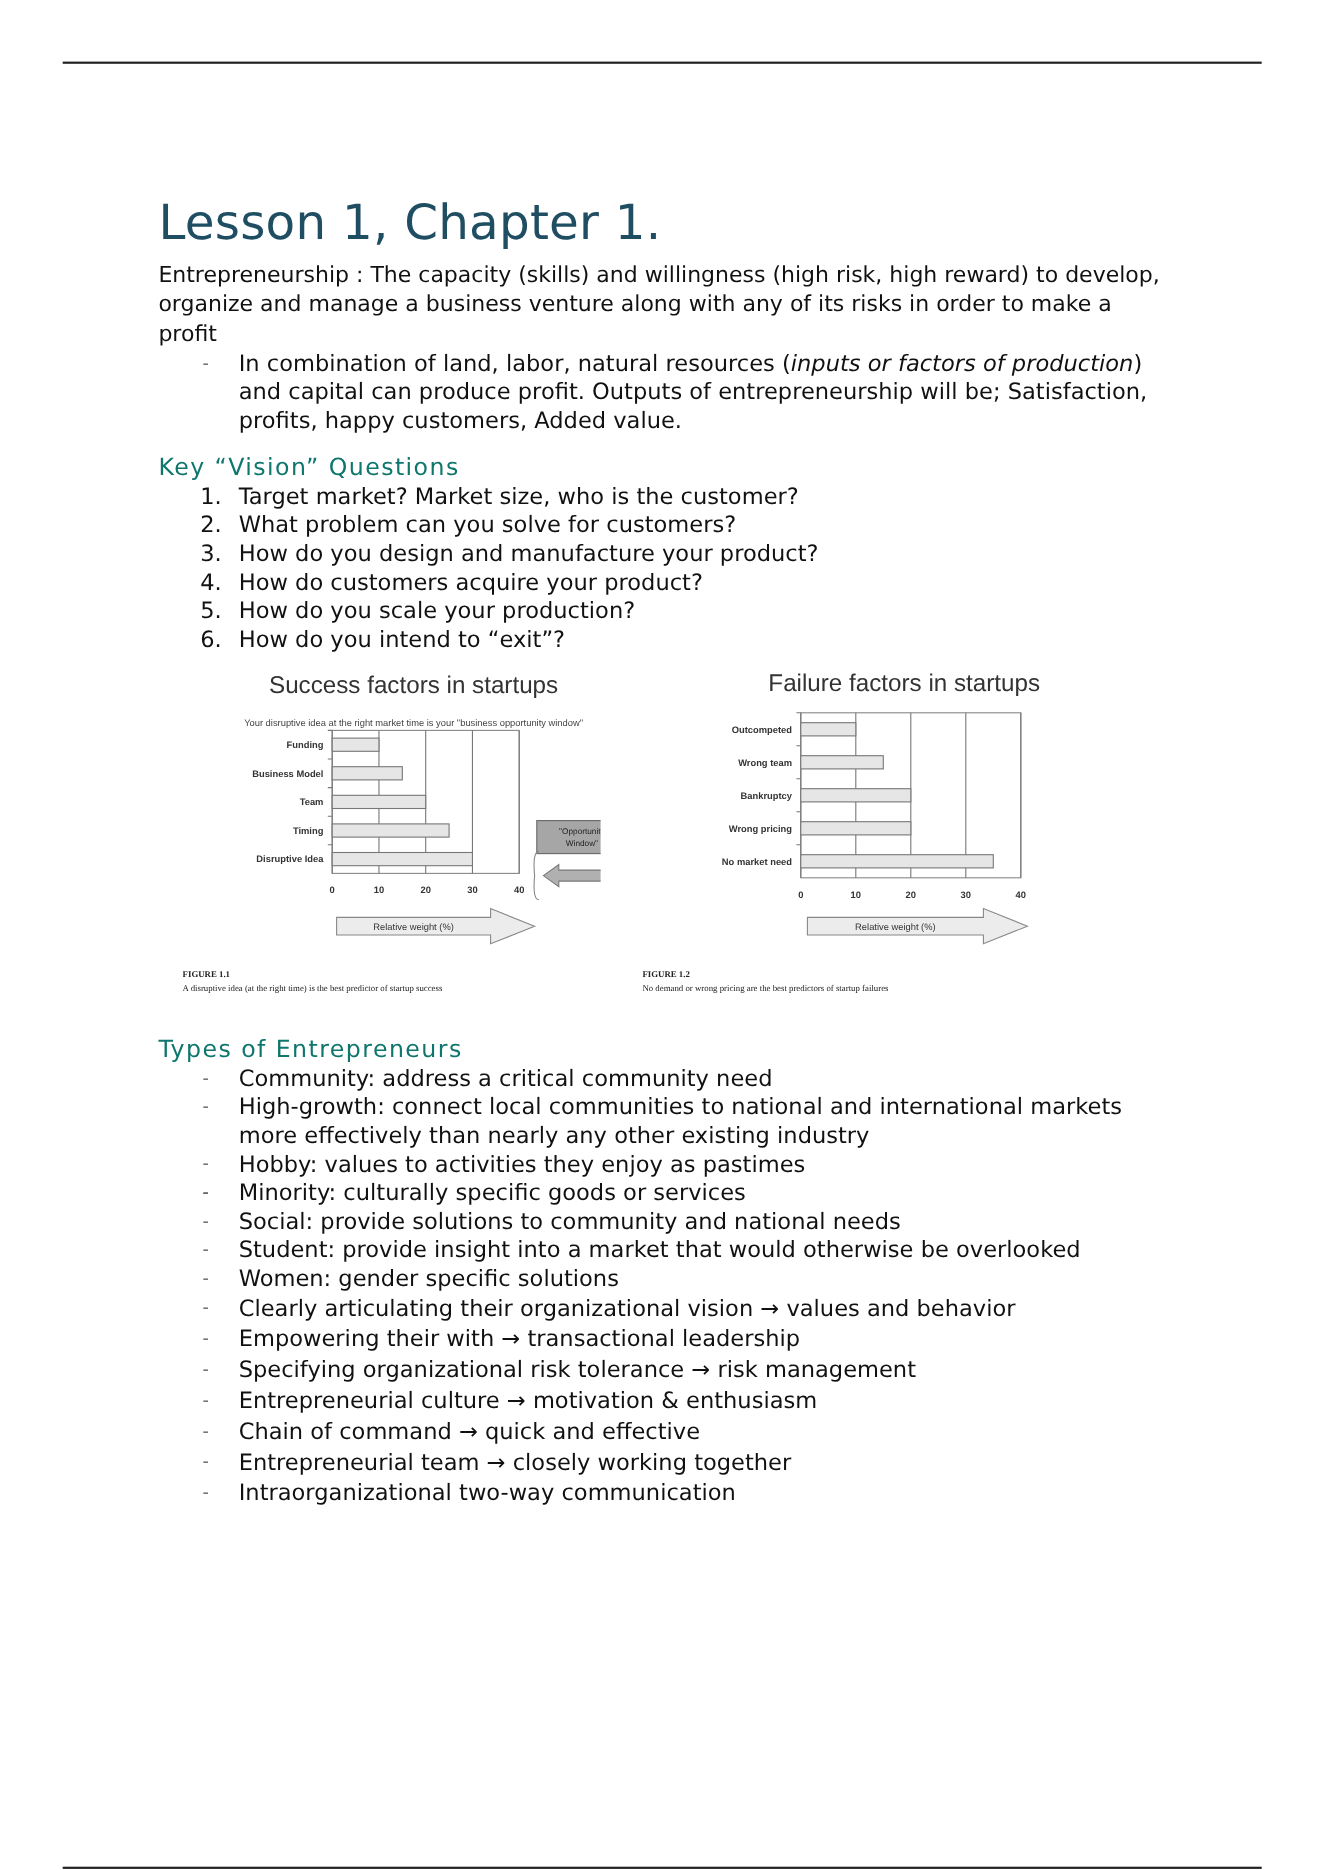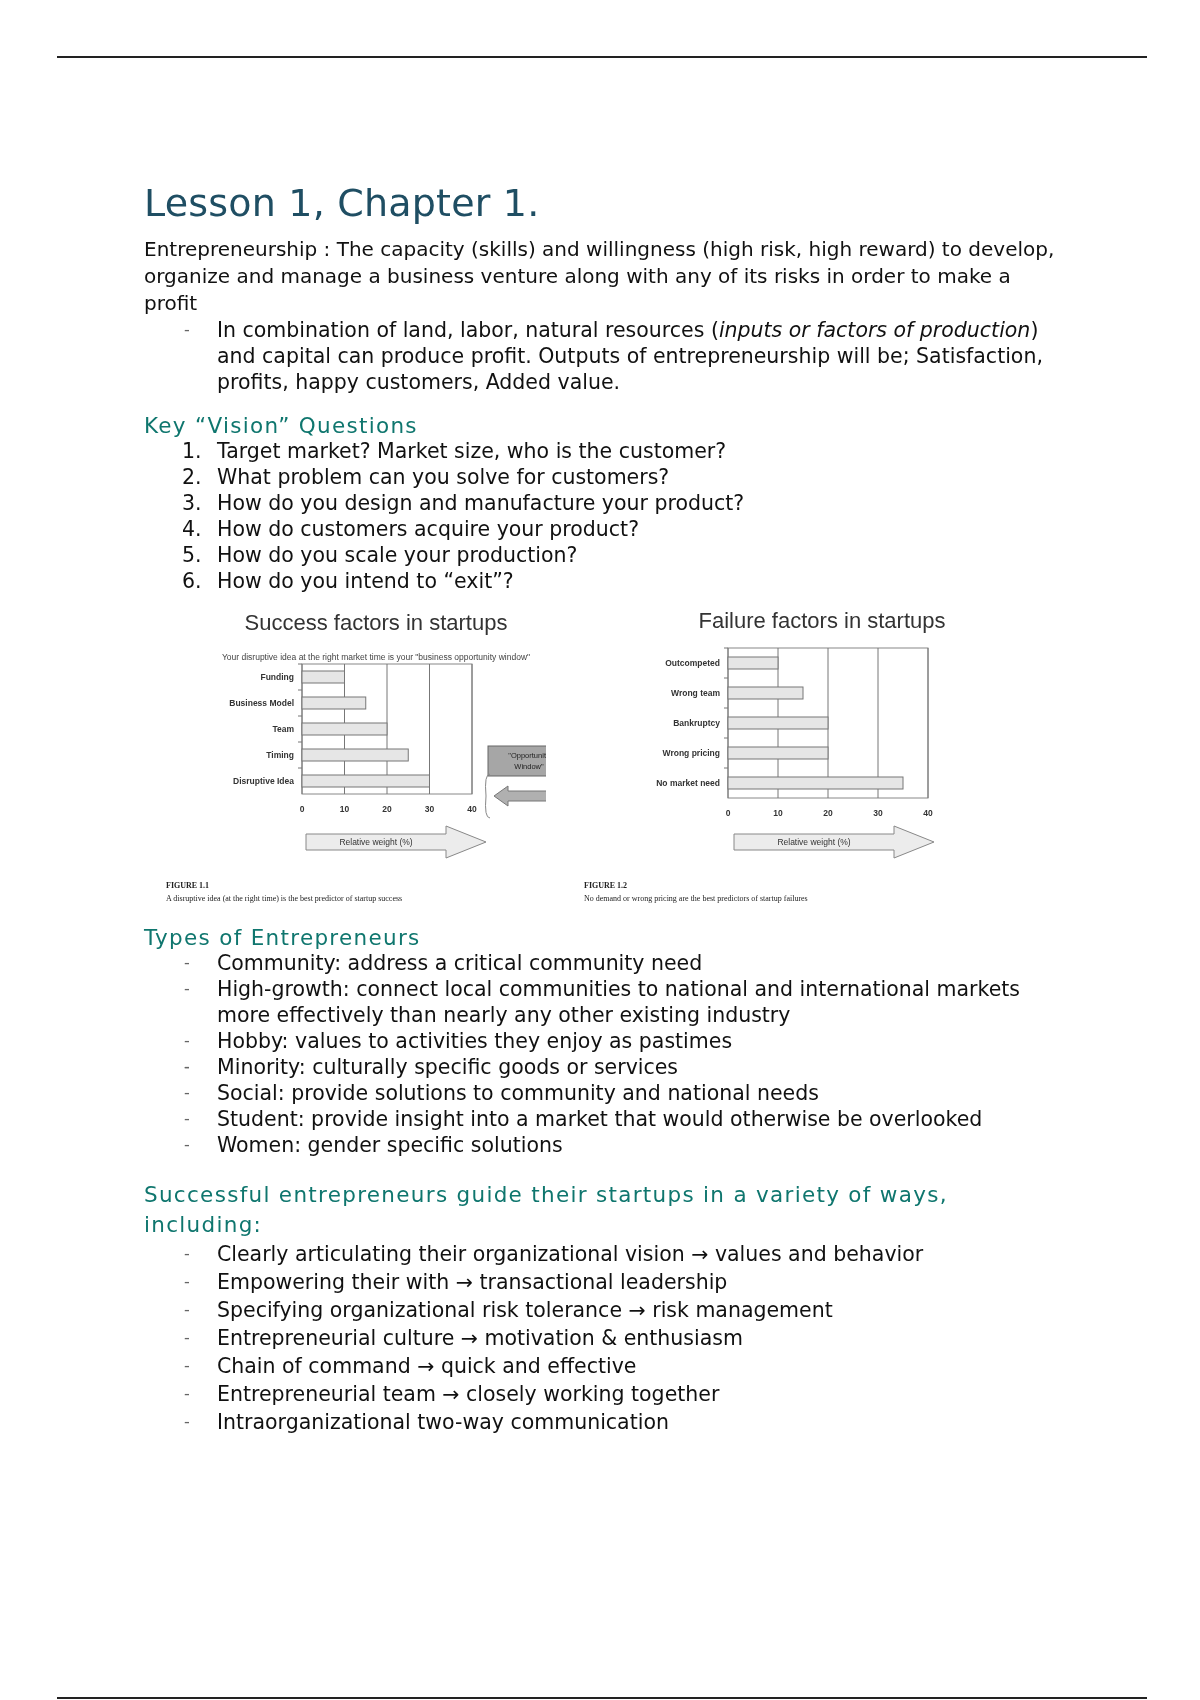--- a/index.html
+++ b/index.html
@@ -2,32 +2,32 @@
 <html><head>
 <meta charset="utf-8">
 <style>
   html, body { margin: 0; padding: 0; background: #ffffff; }
   body { width: 1200px; height: 1700px; position: relative; overflow: hidden;
          font-family: "DejaVu Sans", sans-serif; color: #111; }
   .rule { position: absolute; left: 57px; width: 1090px; height: 2px; background: #222; }
   .rule.top { top: 56px; }
   .rule.bottom { top: 1697px; }
   .page { position: absolute; left: 144px; top: 180px; width: 920px; }
-  .title { font-size: 38px; color: #1f4e63; margin: 0; line-height: 46px; font-weight: normal; letter-spacing: 0.2px; }
+  .title { font-size: 44px; color: #1f4e63; margin: 0; line-height: 46px; font-weight: normal; letter-spacing: 0.2px; }
   .para { font-size: 20px; line-height: 27px; margin: 10px 0 0 0; }
   ul.dash, ol.num { margin: 0; padding: 0; list-style: none; }
   ul.dash li, ol.num li { position: relative; padding-left: 73px; font-size: 20.5px; line-height: 26px; }
   ul.dash li .marker { position: absolute; left: 40px; top: 0; color: #666; font-size: 16px; }
   ol.num li .marker { position: absolute; left: 38px; top: 0; }
   .h2 { font-size: 21.5px; color: #0f766e; font-weight: normal; letter-spacing: 1.3px; margin: 0; }
   .sec-vision { margin-top: 18px; }
   .figures { position: relative; height: 318px; margin-top: 12px; }
   .fig { position: absolute; top: 0; }
   .fig svg { display: block; }
-  .sec-types { margin-top: 1px; }
+  .sec-types { margin-top: 18px; }
   .sec-guide { margin-top: 22px; line-height: 30px; }
   .sec-guide-list { margin-top: 18px; }
   .sec-guide-list li { line-height: 28px !important; }
   em { font-style: italic; }
 </style>
 </head>
 <body>
 
 <div class="rule top"></div>
 
@@ -138,21 +138,20 @@
       <li><span class="marker">-</span><span>Community: address a critical community need</span></li>
       <li><span class="marker">-</span><span>High-growth:  connect local communities to national and international markets more effectively than nearly any other existing industry</span></li>
       <li><span class="marker">-</span><span>Hobby:  values to activities they enjoy as pastimes</span></li>
       <li><span class="marker">-</span></li>
       <li><span class="marker">-</span><span>Minority:  culturally specific goods or services</span></li>
       <li><span class="marker">-</span><span>Social:  provide solutions to community and national needs</span></li>
       <li><span class="marker">-</span><span>Student:  provide insight into a market that would otherwise be overlooked</span></li>
       <li><span class="marker">-</span><span>Women:  gender specific solutions</span></li>
     </ul>
 
-  <h2 class="h2 sec-guide">Successful entrepreneurs guide their startups in a variety of ways, including:</h2>
   <ul class="dash sec-guide-list" id="guide-list">
       <li><span class="marker">-</span><span>Clearly articulating their organizational vision → values and behavior</span></li>
       <li><span class="marker">-</span><span>Empowering their with → transactional leadership</span></li>
       <li><span class="marker">-</span><span>Specifying organizational risk tolerance → risk management</span></li>
       <li><span class="marker">-</span><span>Entrepreneurial culture → motivation &amp; enthusiasm</span></li>
       <li><span class="marker">-</span><span>Chain of command → quick and effective</span></li>
       <li><span class="marker">-</span><span>Entrepreneurial team → closely working together</span></li>
       <li><span class="marker">-</span><span>Intraorganizational two-way communication</span></li>
     </ul>
 </div>

